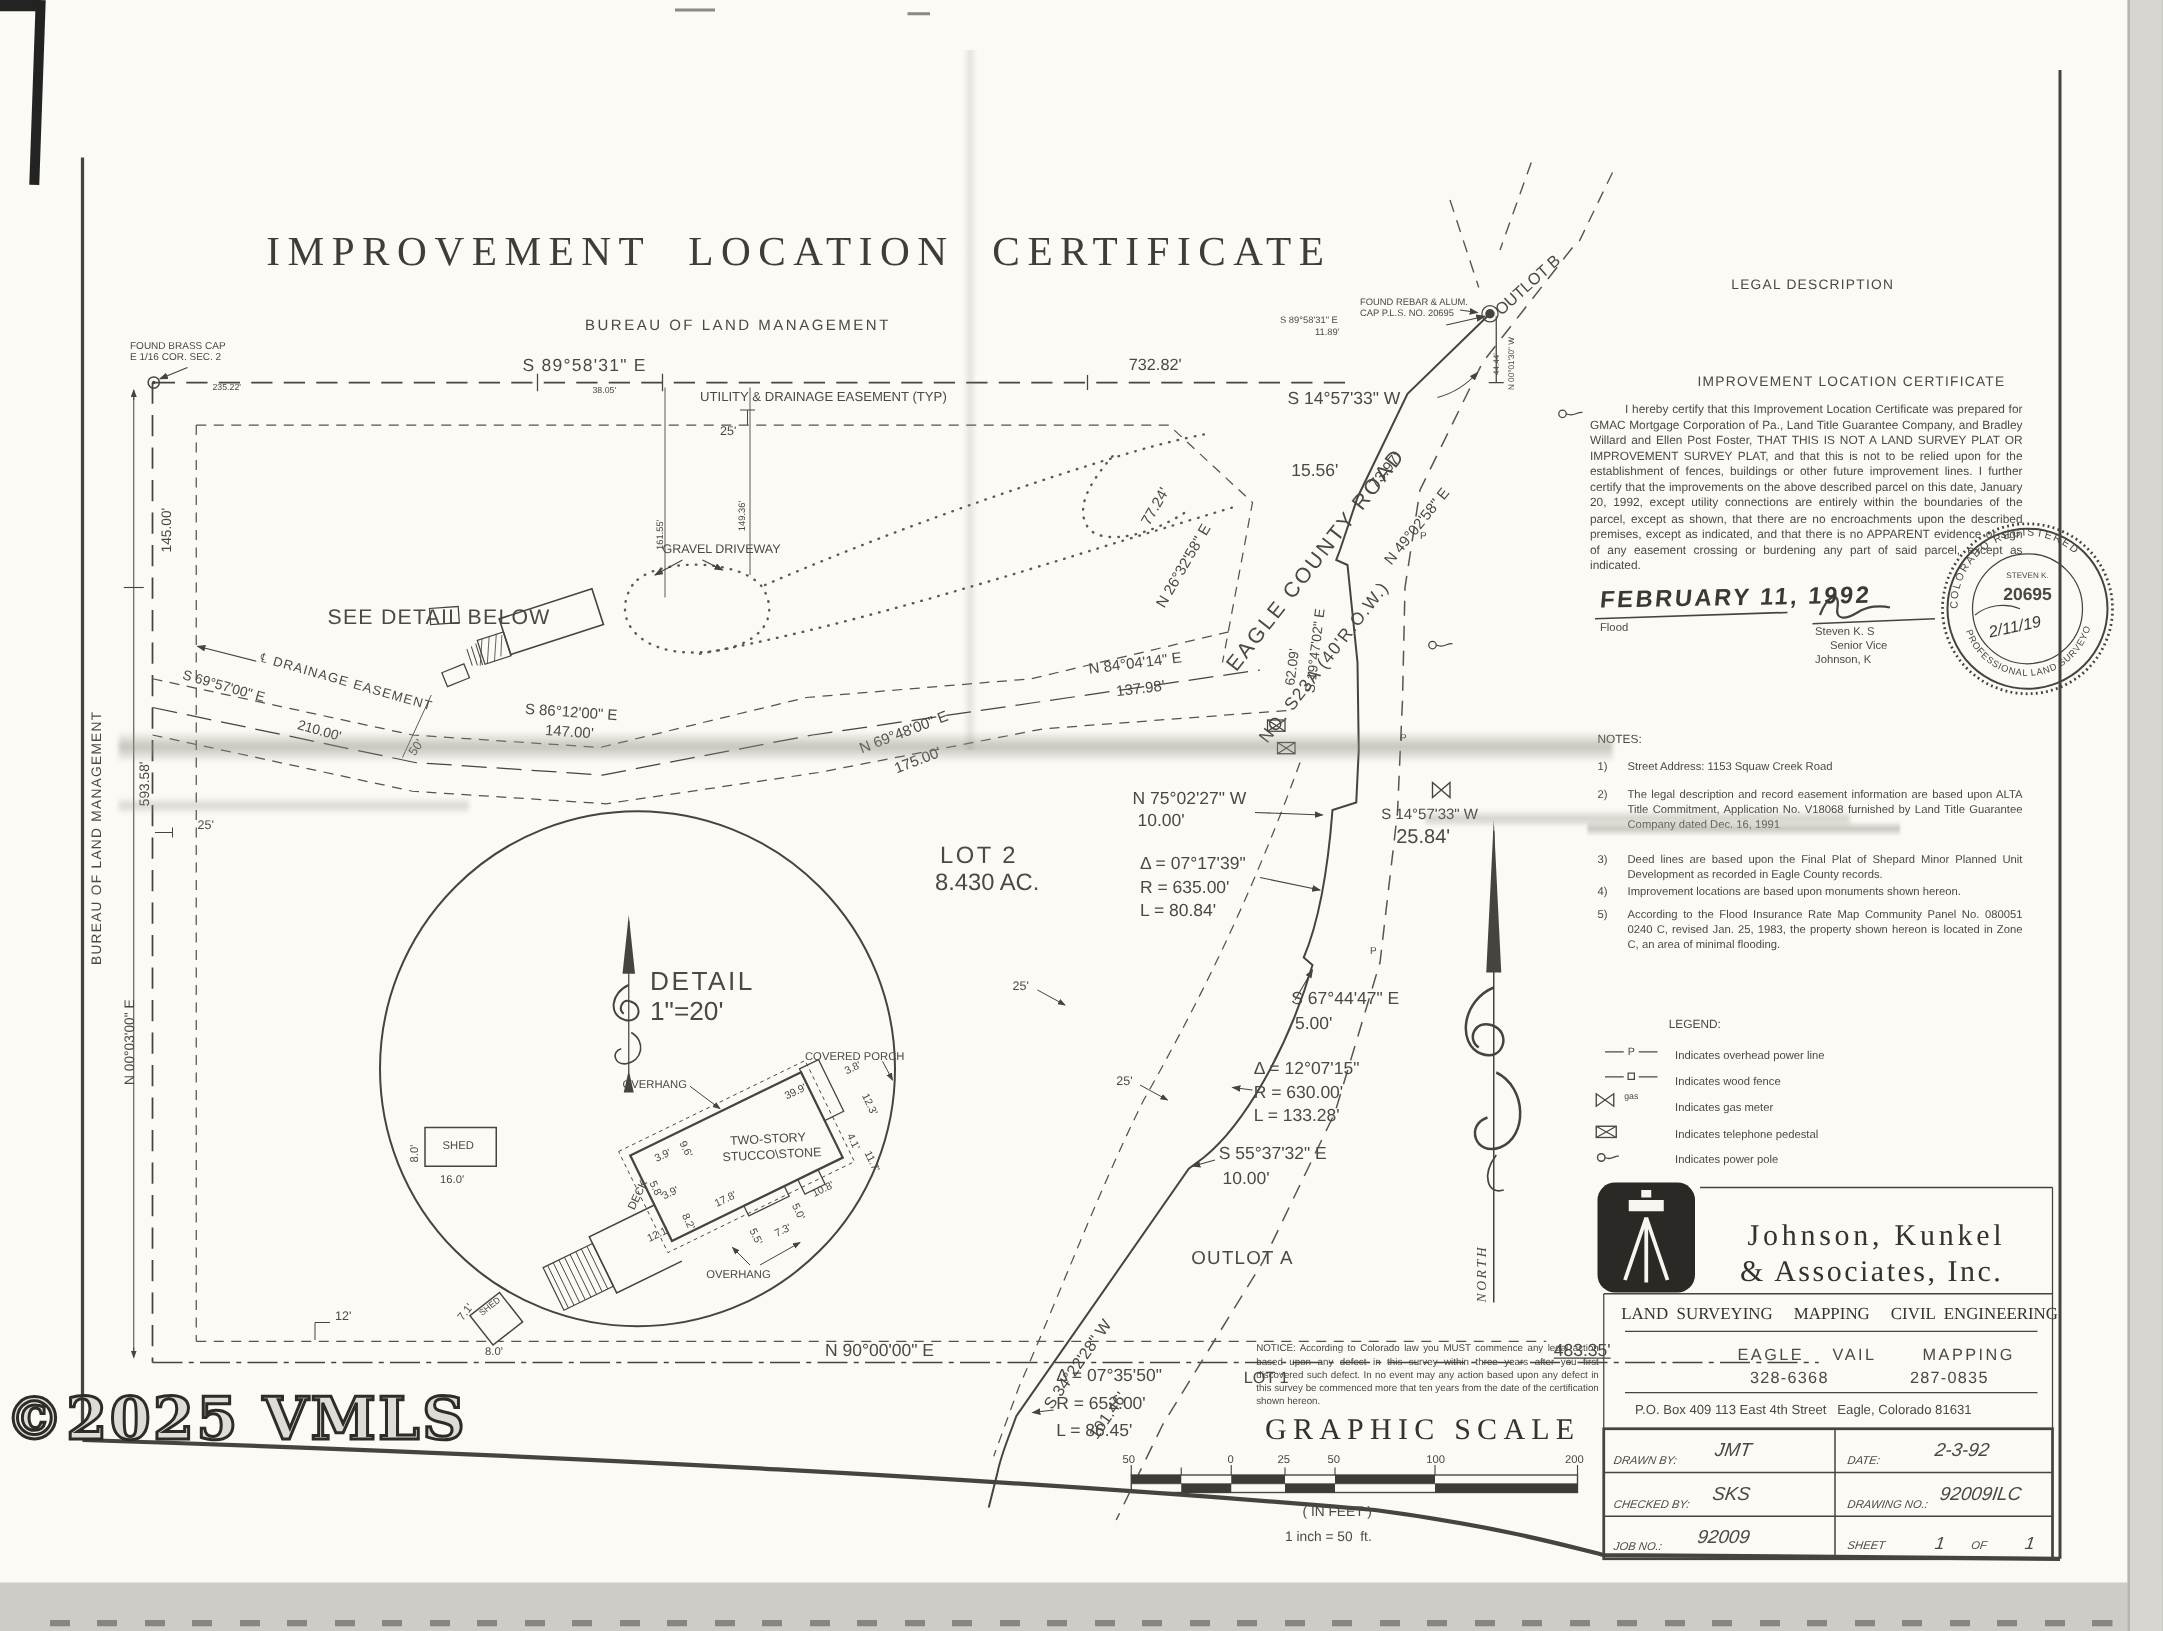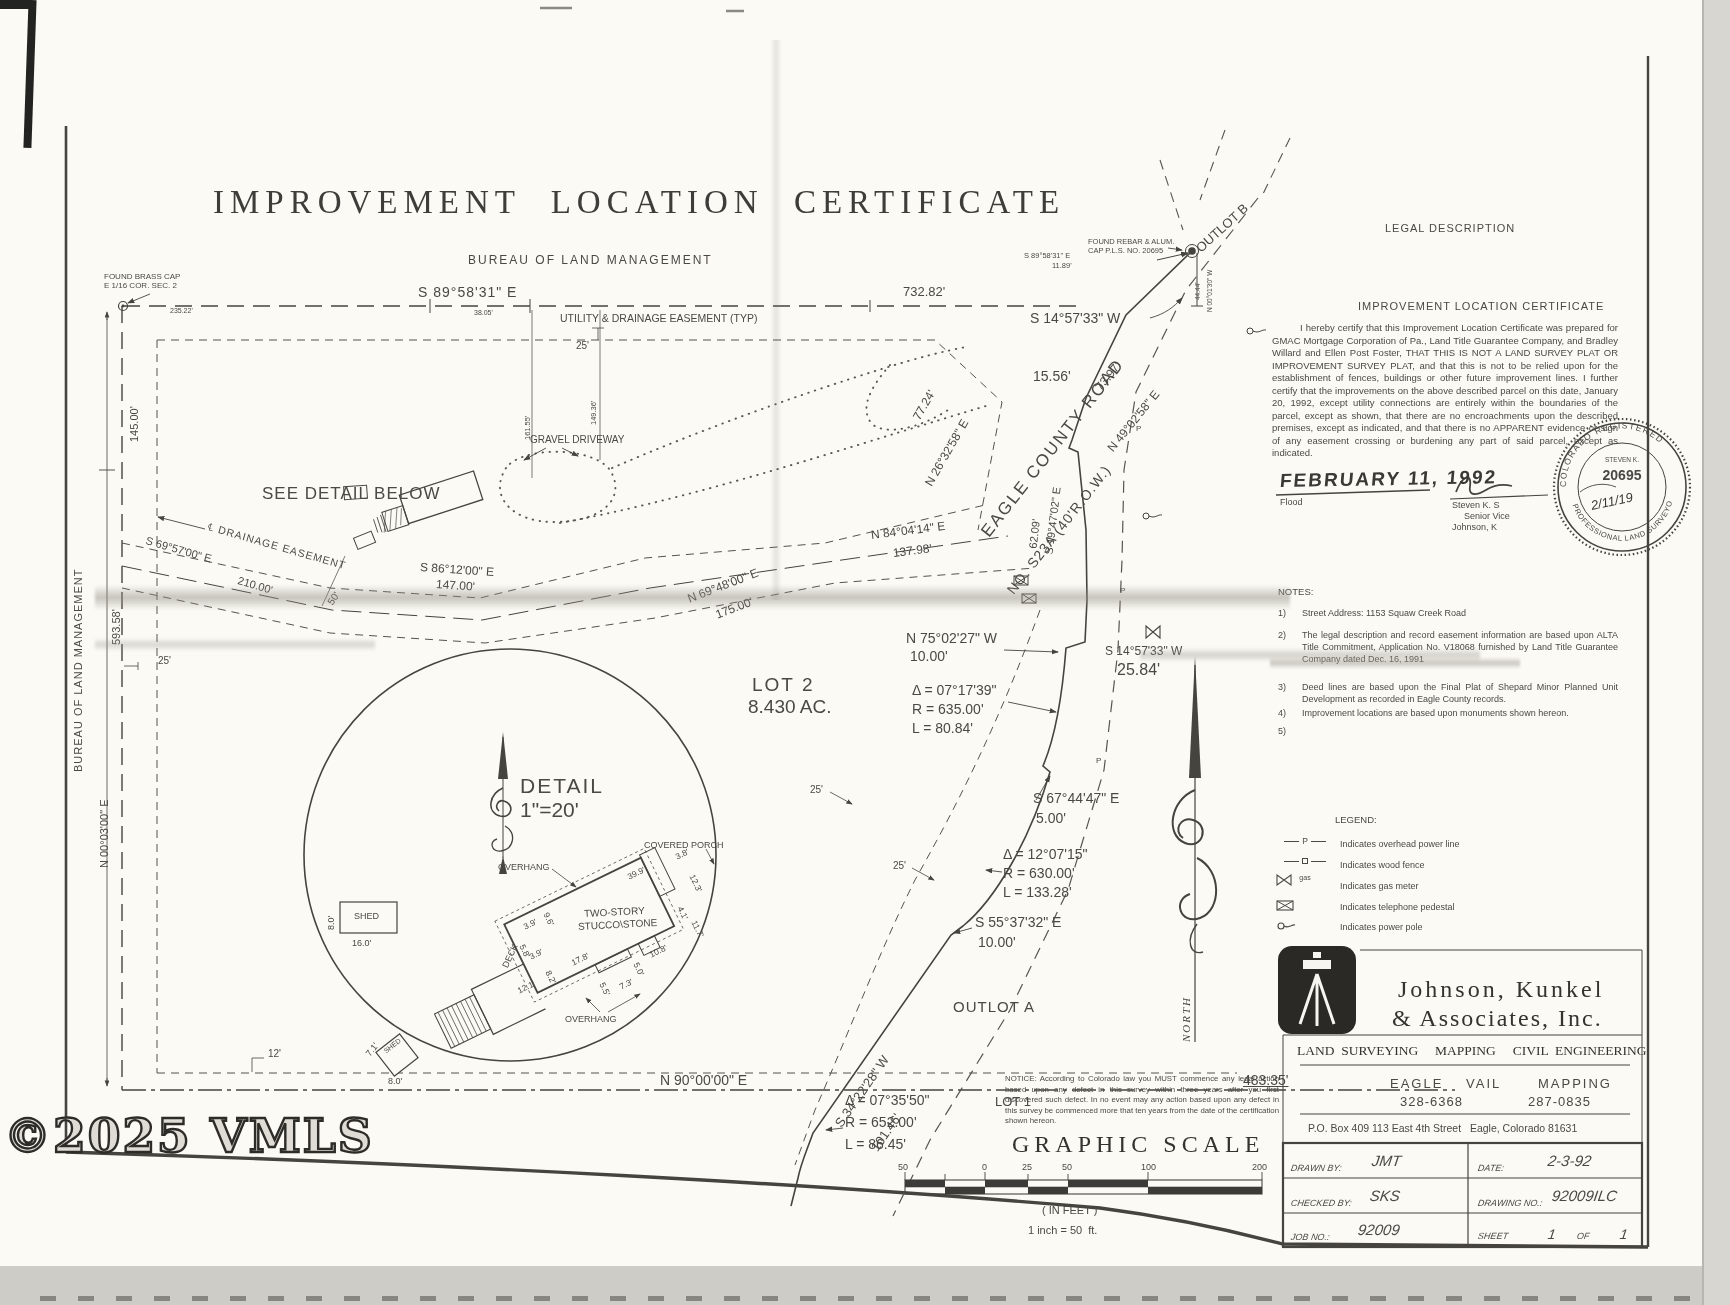--- a/index.html
+++ b/index.html
@@ -341,20 +341,21 @@
   <div class="lbl" style="left:1278px;top:586px;font-size:9.5px;">NOTES:</div>
   <div class="lbl" style="left:1278px;top:608px;font-size:9px;">1)</div>
   <div class="para" style="left:1302px;top:608px;width:316px;font-size:9px;">Street Address:  1153 Squaw Creek Road</div>
   <div class="lbl" style="left:1278px;top:630px;font-size:9px;">2)</div>
   <div class="para" style="left:1302px;top:630px;width:316px;font-size:9px;">The legal description and record easement information are based upon ALTA Title Commitment, Application No. V18068 furnished by Land Title Guarantee Company dated Dec. 16, 1991</div>
   <div class="lbl" style="left:1278px;top:682px;font-size:9px;">3)</div>
   <div class="para" style="left:1302px;top:682px;width:316px;font-size:9px;">Deed lines are based upon the Final Plat of Shepard Minor Planned Unit Development as recorded in Eagle County records.</div>
   <div class="lbl" style="left:1278px;top:708px;font-size:9px;">4)</div>
   <div class="para" style="left:1302px;top:708px;width:316px;font-size:9px;">Improvement locations are based upon monuments shown hereon.</div>
   <div class="lbl" style="left:1278px;top:726px;font-size:9px;">5)</div>
+  <div class="para" style="left:1302px;top:726px;width:316px;font-size:9px;">According to the Flood Insurance Rate Map Community Panel No. 080051 0240 C, revised Jan. 25, 1983, the property shown hereon is located in Zone C, an area of minimal flooding.</div>
 
   <div class="lbl" style="left:1335px;top:814px;font-size:9.5px;">LEGEND:</div>
   <div class="legsym" style="top:836px;">
       <span class="ln"></span>
       <span>P</span>
       <span class="ln"></span>
     </div>
   <div class="legrow" style="left:1340px;top:839px;">Indicates overhead power line</div>
   <div class="legsym" style="top:858px;">
       <span class="ln"></span>

